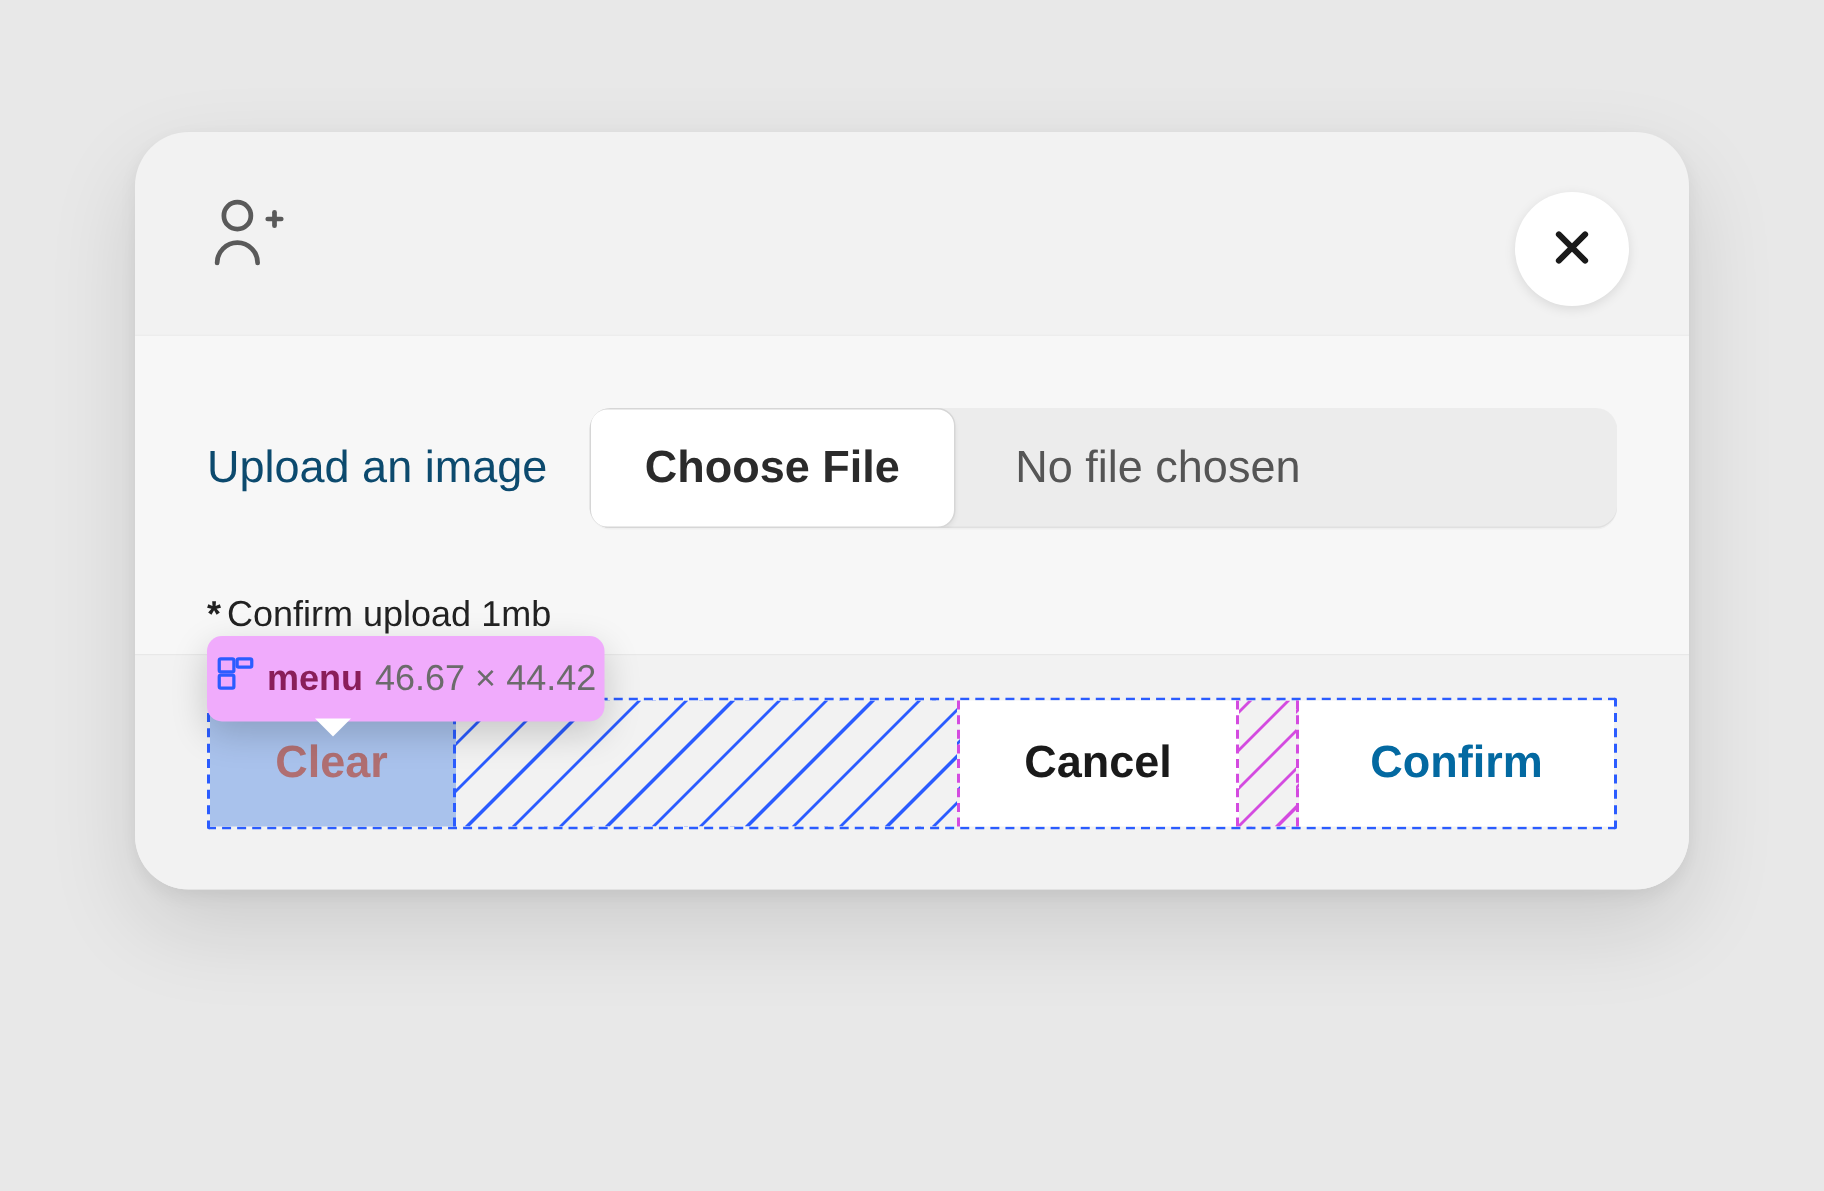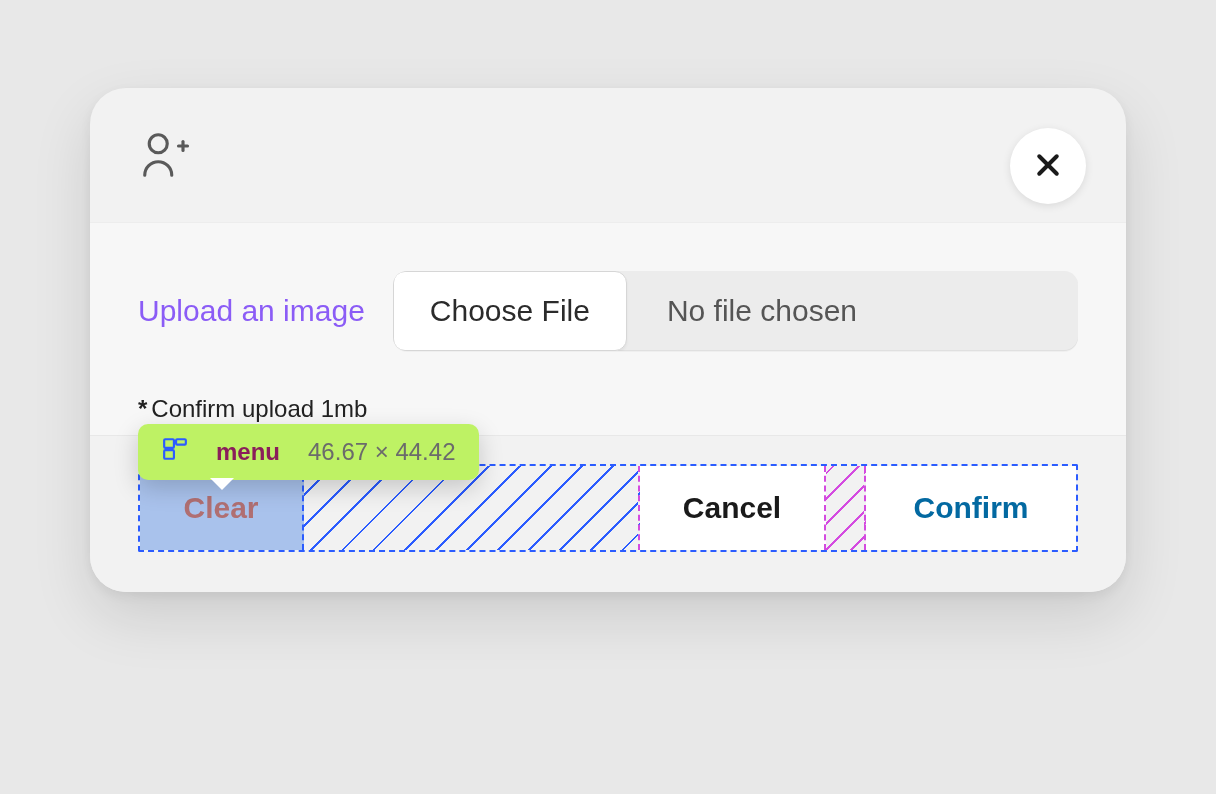--- a/index.html
+++ b/index.html
@@ -59,41 +59,41 @@
     border-top: 1px solid rgba(0,0,0,0.04);
     padding: 48px 48px 12px 48px;
   }
   .upload-row {
     display: flex;
     align-items: center;
     gap: 28px;
   }
   .upload-label {
     font-size: 30px;
-    color: #8b5cf6;
+    color: #0c4a6e;
     flex-shrink: 0;
   }
   .file-input-group {
     flex: 1;
     display: flex;
     align-items: stretch;
     height: 80px;
     border-radius: 14px;
     background: #ececec;
     box-shadow: inset 0 -1px 0 rgba(0,0,0,0.05), 0 1px 0 rgba(0,0,0,0.03);
     overflow: hidden;
   }
   .choose-file {
     background: #ffffff;
     border: 1px solid #d6d6d6;
     border-radius: 12px;
     margin: 0;
     padding: 0 36px;
     font-size: 30px;
-    font-weight: 400;
+    font-weight: 700;
     color: #2b2b2b;
     cursor: pointer;
     box-shadow: 0 2px 3px rgba(0,0,0,0.05);
   }
   .file-status {
     flex: 1;
     display: flex;
     align-items: center;
     padding-left: 40px;
     font-size: 30px;
@@ -101,27 +101,27 @@
   }
   .hint {
     margin-top: 44px;
     font-size: 24px;
     color: #222222;
   }
   .hint .asterisk { font-weight: 700; margin-right: 4px; }
 
   .inspector-tooltip {
     position: absolute;
-    background: #bef264;
+    background: #f0abfc;
     border-radius: 10px;
     box-shadow: 0 8px 24px rgba(0,0,0,0.18);
-    padding: 12px 24px;
-    display: flex;
-    align-items: center;
-    gap: 28px;
+    padding: 12px 6px;
+    display: flex;
+    align-items: center;
+    gap: 8px;
     font-size: 24px;
     z-index: 50;
     left: 48px;
     top: 336px;
   }
   .inspector-tooltip::after {
     content: "";
     position: absolute;
     left: 72px;
     bottom: -10px;

